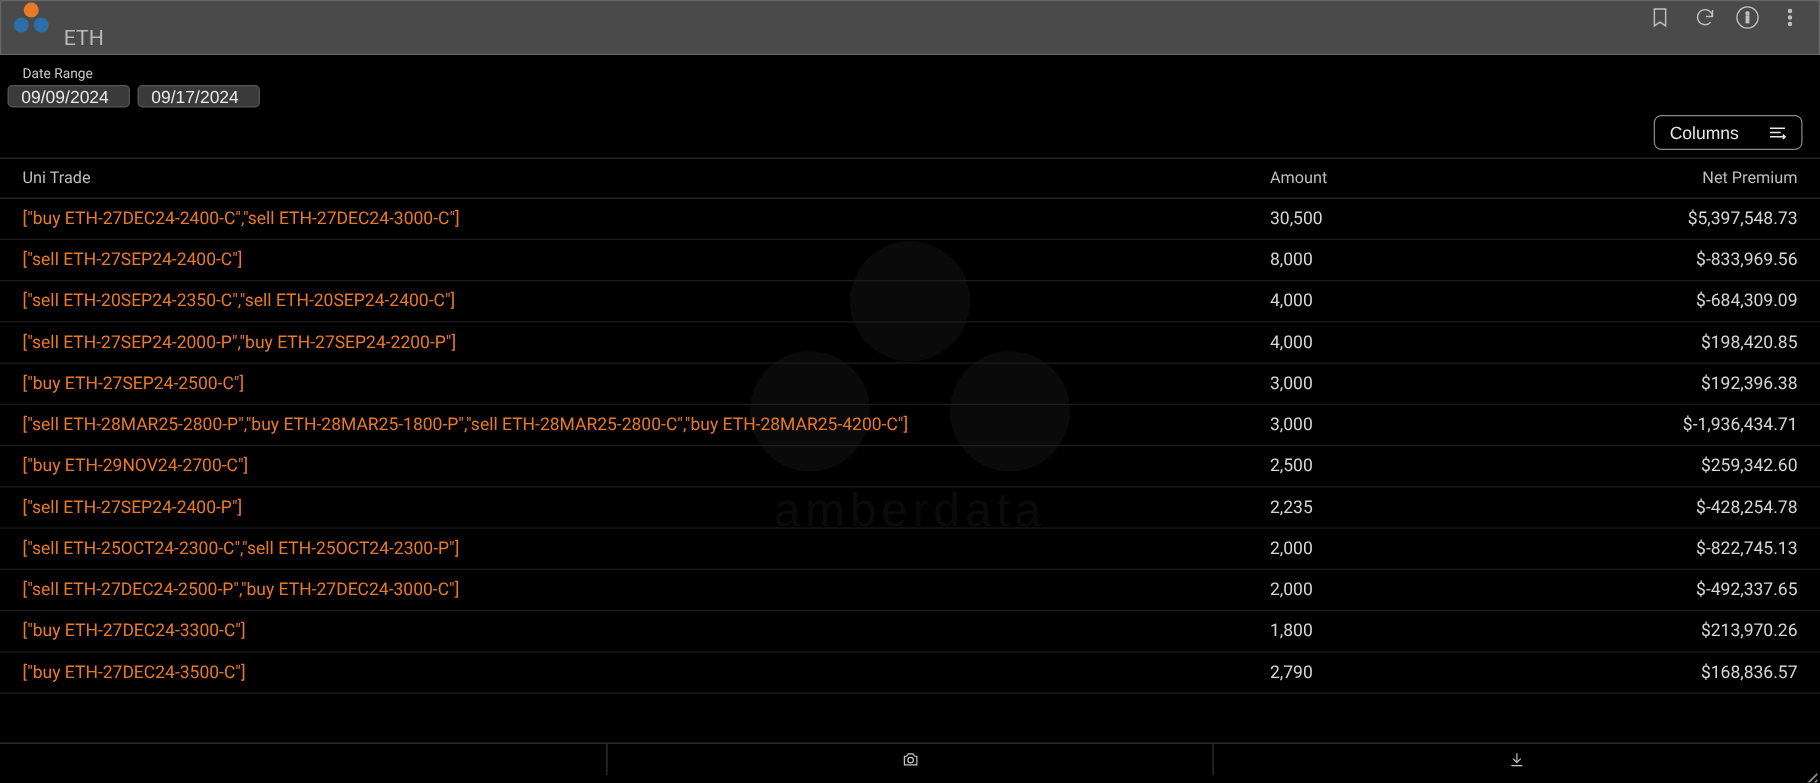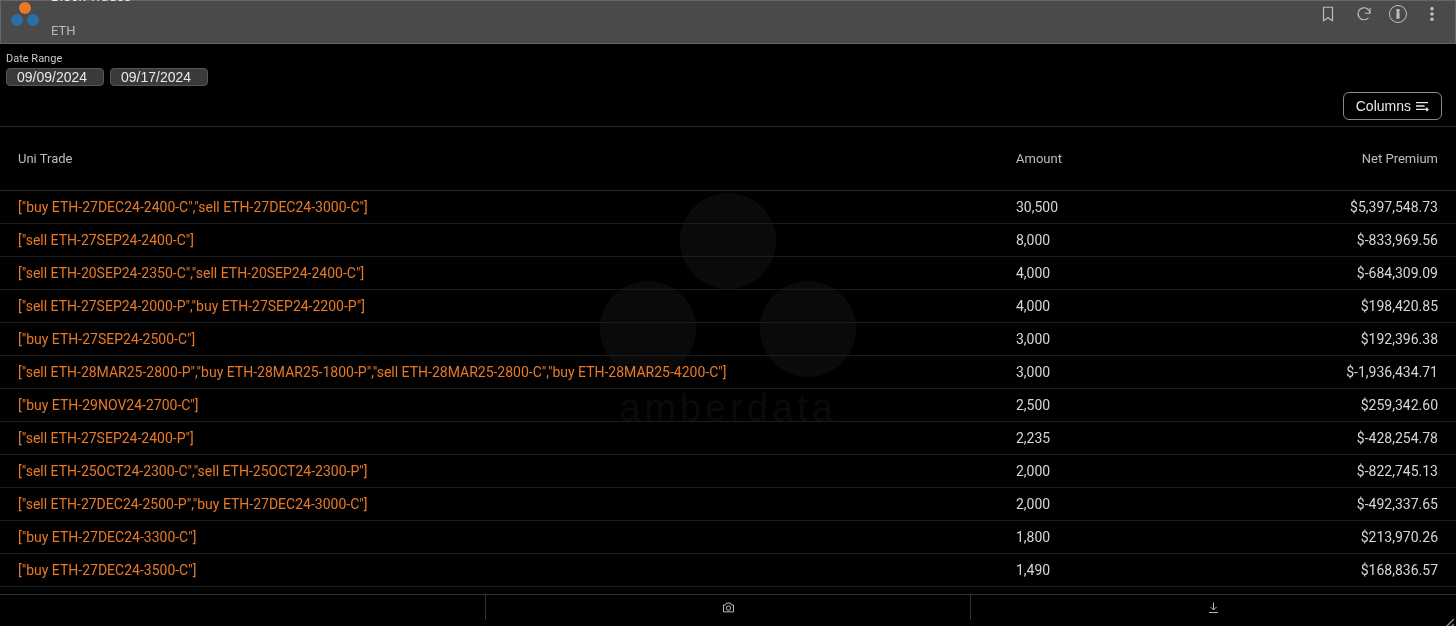--- a/index.html
+++ b/index.html
@@ -7,41 +7,41 @@
   body { position: relative; }
 
   
   .watermark { position: absolute; top: 50%; left: 50%; transform: translate(-50%, -50%); pointer-events: none; opacity: 0.04; z-index: 0; }
 
   
   .header { position: relative; display: flex; align-items: center; height: 44px; background: #4a4a4a; padding: 0 12px 17px 6px; z-index: 2; border: 1px solid #666; }
   .logo { width: 36px; height: 30px; margin-right: 8px; }
   .title-stack { display: flex; flex-direction: column; line-height: 1.1; }
   .title { color: #ededed; font-size: 14px; }
-  .subtitle { color: #b8b8b8; font-size: 13px; margin-top: 20px; }
+  .subtitle { color: #b8b8b8; font-size: 17px; margin-top: 20px; }
   .header-spacer { flex: 1; }
   .hicon { width: 22px; height: 22px; margin-left: 14px; display: flex; align-items: center; justify-content: center; cursor: pointer; color: #c0c0c0; }
   .hicon svg { width: 18px; height: 18px; stroke: currentColor; fill: none; stroke-width: 1.5; }
   .hicon.circled { border: 1.5px solid #c0c0c0; border-radius: 50%; width: 18px; height: 18px; }
   .hicon.circled svg { width: 4px; height: 10px; }
 
   
   .filters { position: relative; padding: 8px 6px 6px 6px; z-index: 2; }
-  .filter-label { font-size: 11px; color: #c8c8c8; margin-bottom: 3px; display: block; }
+  .filter-label { font-size: 11px; color: #c8c8c8; margin-bottom: 3px; display: block; margin-left: 12px; }
   .date-inputs { display: flex; gap: 6px; }
   .date-input { background: #3a3a3a; border: 1px solid #555; border-radius: 4px; color: #e8e8e8; font-size: 14px; padding: 0 10px; width: 98px; }
 
   
   .columns-row { position: relative; display: flex; justify-content: flex-end; padding: 0 14px 6px 14px; z-index: 2; }
-  .columns-btn { display: flex; align-items: center; gap: 4px; border: 1.5px solid #888; border-radius: 6px; padding: 5px 12px; color: #e8e8e8; font-size: 14px; cursor: pointer; background: transparent; }
+  .columns-btn { display: flex; align-items: center; gap: 24px; border: 1.5px solid #888; border-radius: 6px; padding: 5px 12px; color: #e8e8e8; font-size: 14px; cursor: pointer; background: transparent; }
   .columns-btn svg { width: 14px; height: 12px; stroke: #e8e8e8; fill: none; stroke-width: 1.5; }
 
   
   .table-wrap { position: relative; z-index: 1; }
-  .thead { display: flex; padding: 24px 18px; border-top: 1px solid #2a2a2a; border-bottom: 1px solid #2a2a2a; font-size: 13px; color: #bdbdbd; }
+  .thead { display: flex; padding: 8px 18px; border-top: 1px solid #2a2a2a; border-bottom: 1px solid #2a2a2a; font-size: 13px; color: #bdbdbd; }
   .col-trade { flex: 0 0 998px; }
   .col-amount { flex: 0 0 224px; }
   .col-premium { flex: 1; text-align: right; }
   .tbody .row { display: flex; align-items: center; padding: 8px 18px; border-bottom: 1px solid #1c1c1c; font-size: 14px; }
   .tbody .row .col-trade { color: #e87926; }
   .tbody .row .col-amount, .tbody .row .col-premium { color: #d6d6d6; }
 
   
   .bottombar { position: absolute; left: 0; right: 0; bottom: 6px; height: 26px; display: flex; border-top: 1px solid #333; z-index: 3; background: #000; }
   .bbseg { flex: 1; display: flex; align-items: center; justify-content: center; border-right: 1px solid #333; cursor: pointer; color: #c8c8c8; }
@@ -182,21 +182,21 @@
         <div class="col-amount">2,000</div>
         <div class="col-premium">$-492,337.65</div>
       </div>
       <div class="row">
         <div class="col-trade">["buy ETH-27DEC24-3300-C"]</div>
         <div class="col-amount">1,800</div>
         <div class="col-premium">$213,970.26</div>
       </div>
       <div class="row">
         <div class="col-trade">["buy ETH-27DEC24-3500-C"]</div>
-        <div class="col-amount">1,490</div>
+        <div class="col-amount">2,790</div>
         <div class="col-premium">$168,836.57</div>
       </div>
     </div>
 </div>
 
 <div class="bottombar">
   <div class="bbseg"></div>
   <div class="bbseg">
     <svg viewBox="0 0 24 24">
         <path d="M4 8h3l2-3h6l2 3h3v11H4z"></path>

